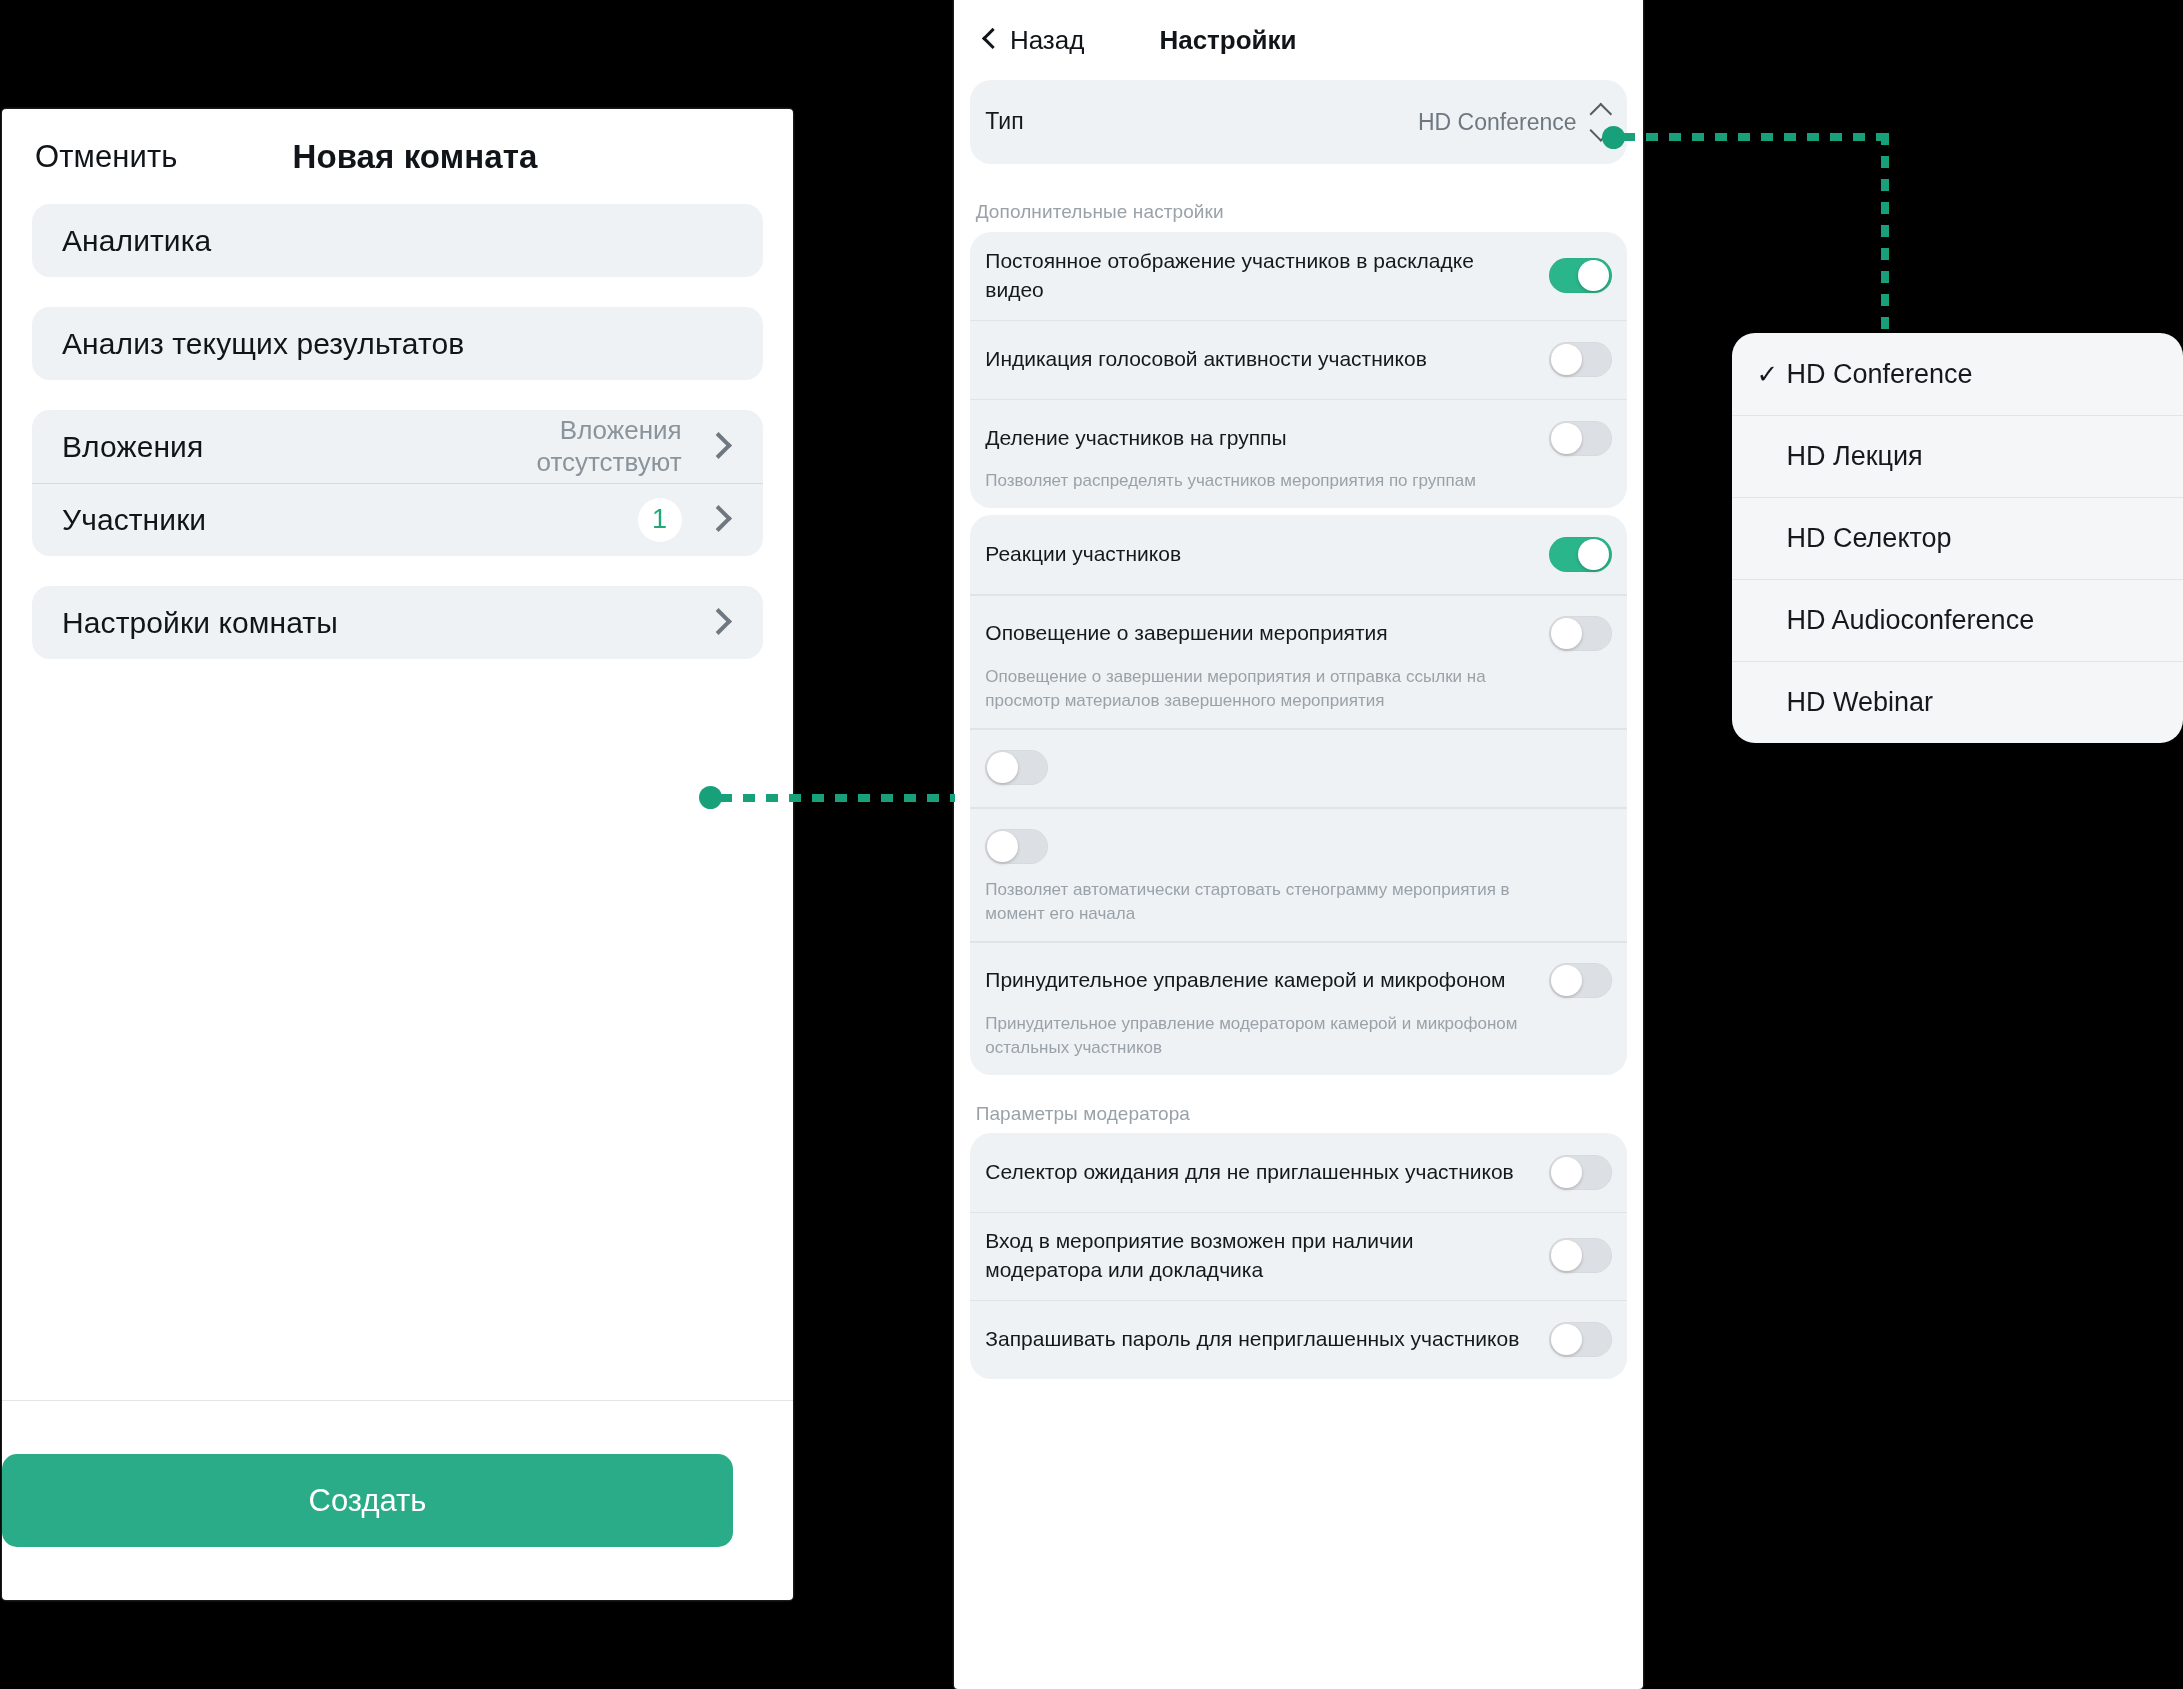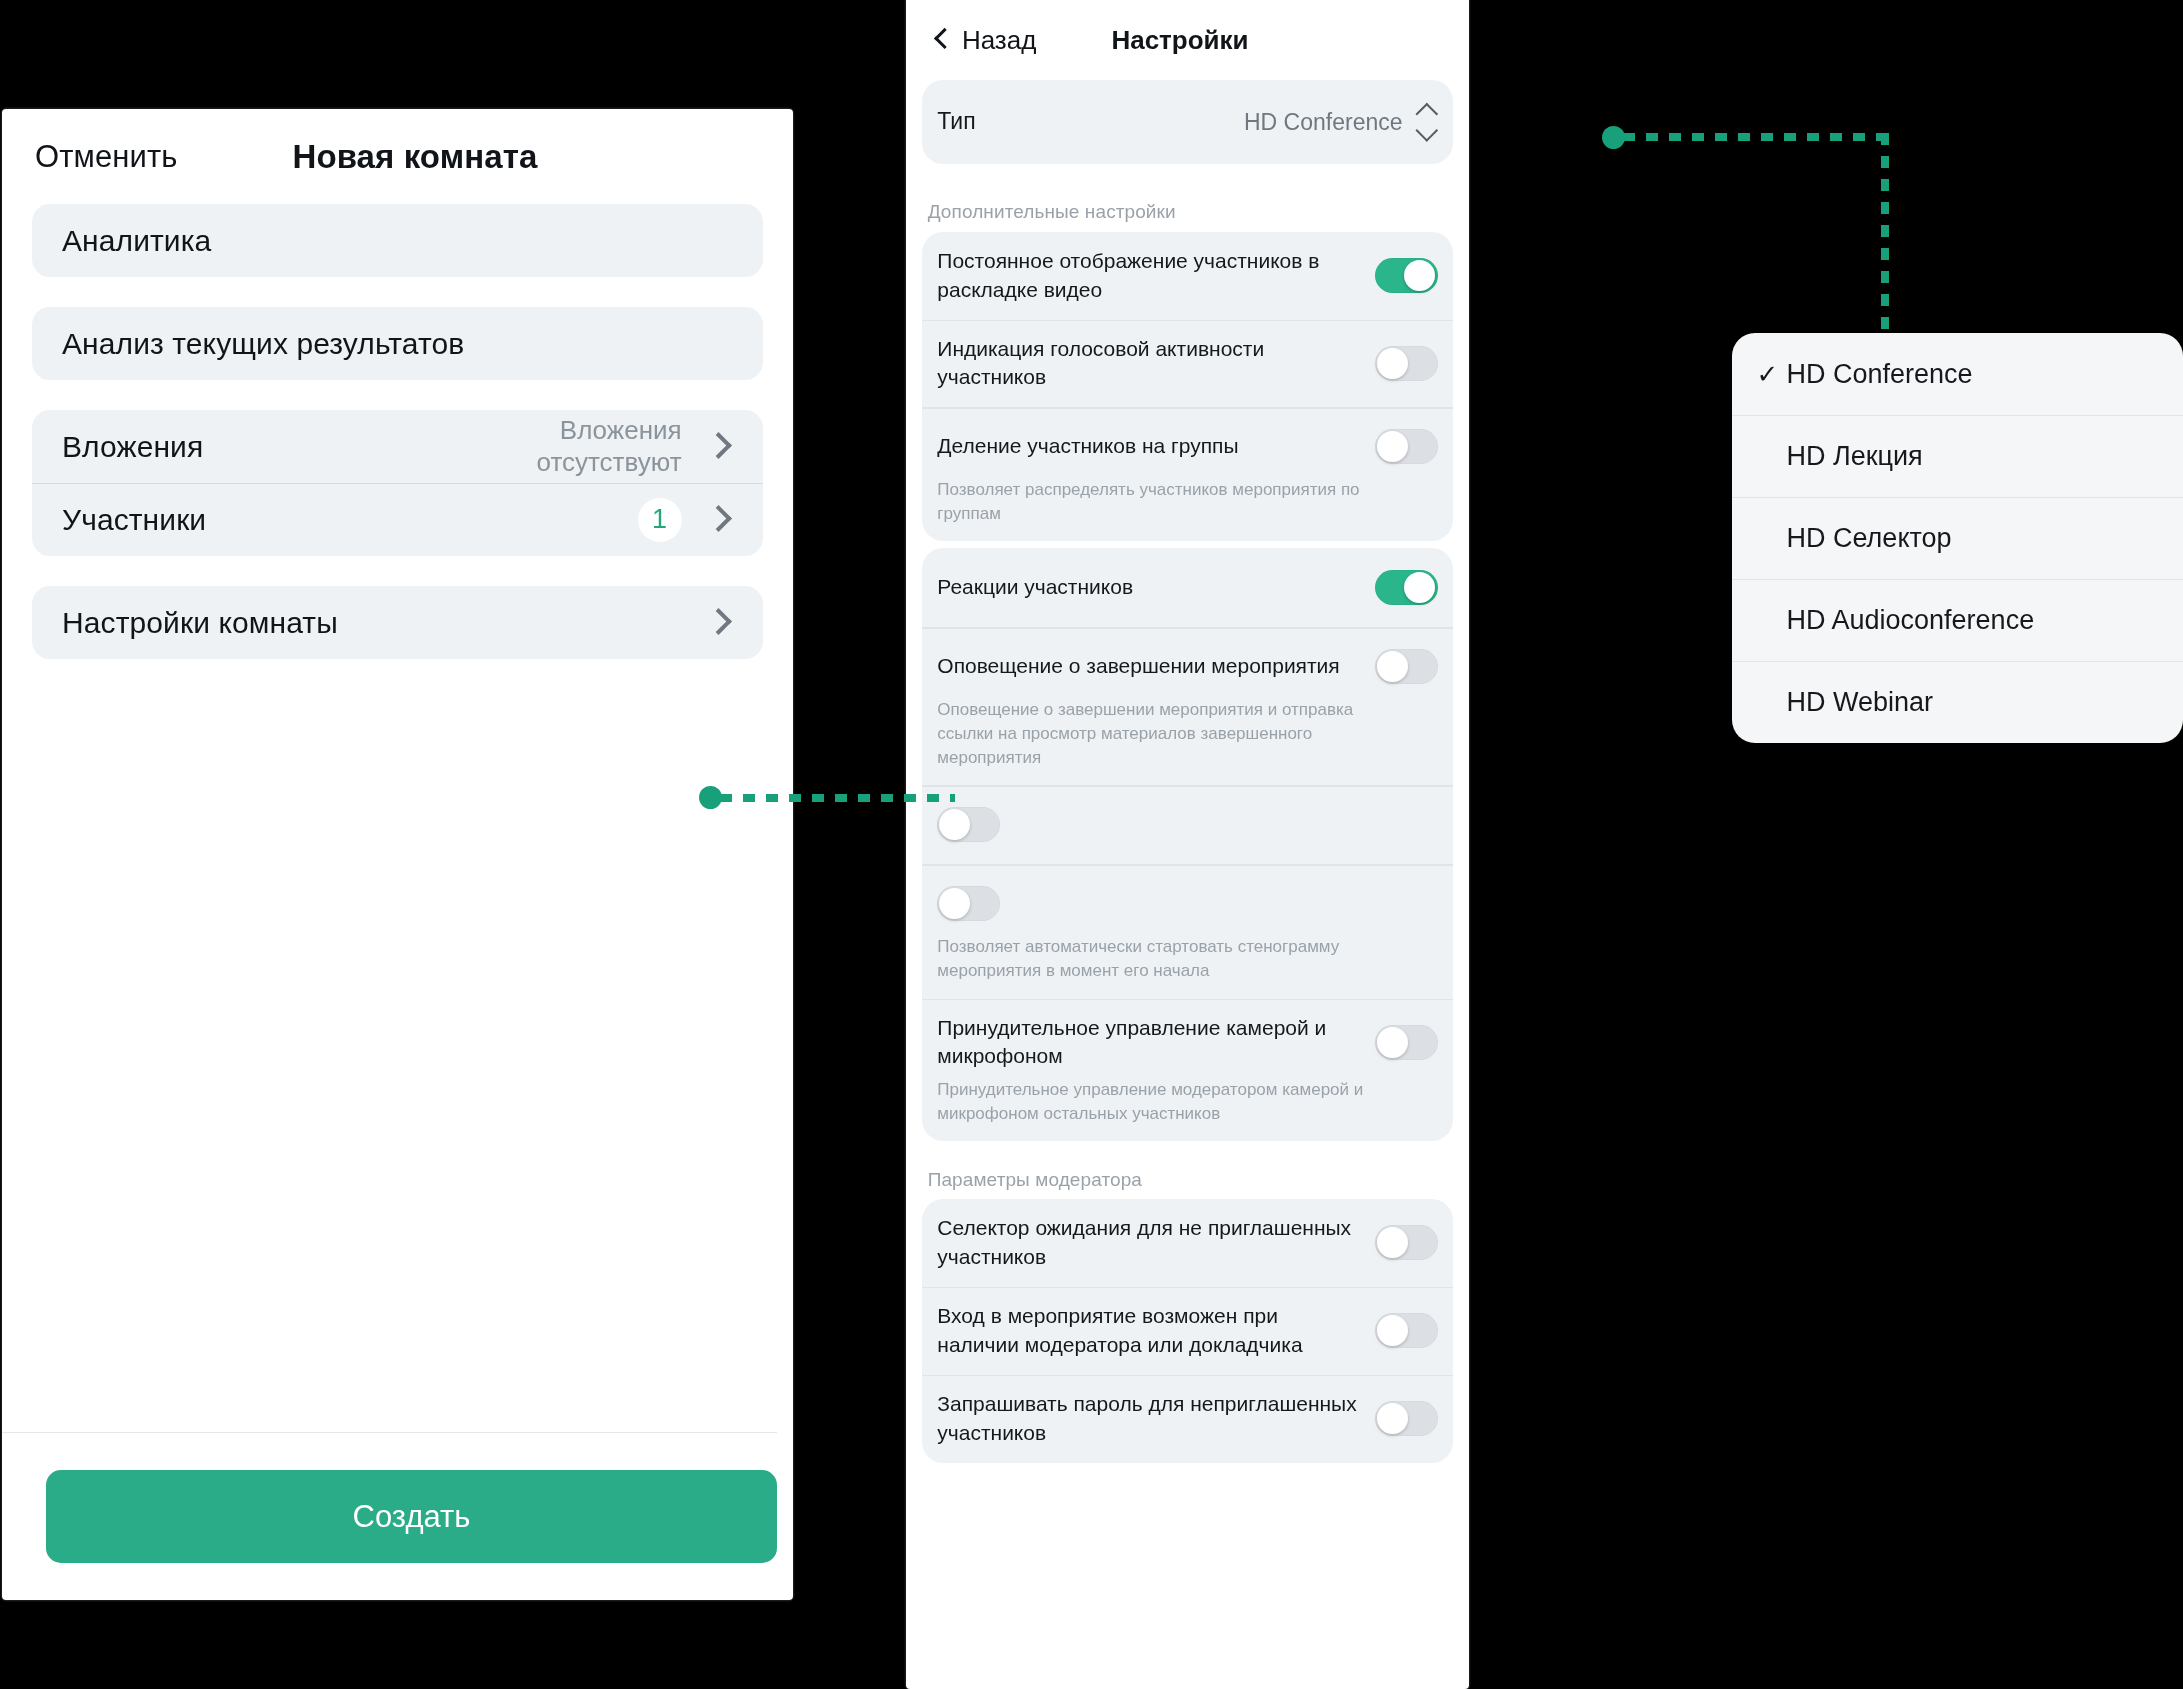--- a/index.html
+++ b/index.html
@@ -68,37 +68,37 @@
     transform: rotate(45deg);
   }
   .badge {
     width: 44px; height: 44px; border-radius: 50%;
     background: #ffffff; color: #20a87c;
     display: flex; align-items: center; justify-content: center;
     font-size: 27px; font-weight: 500; flex: none;
   }
 
   .l-footer {
-    position: absolute; left: 0; right: 16px; bottom: 0;
-    height: 168px;
+    position: absolute; left: 0; right: 0; bottom: 0;
+    height: 200px;
     border-top: 1.4px solid #e3e7ea;
-    display: flex; align-items: center; justify-content: flex-end;
+    display: flex; align-items: center; justify-content: flex-start;
   }
   .primary-btn {
     width: 731px; height: 93px;
     background: #2aac88;
     border-radius: 15px; border: none;
     color: #ffffff; font-size: 31px;
     font-family: "Liberation Sans", sans-serif;
     display: flex; align-items: center; justify-content: center;
     cursor: pointer;
   }
 
   
-  #settings-panel { left: 906px; top: 0px; width: 563px; height: 1689px; border-radius: 0 0 4.1px 4.1px; overflow: hidden; }
+  #settings-panel { left: 954px; top: 0px; width: 689px; height: 1689px; border-radius: 0 0 4.1px 4.1px; overflow: hidden; }
 
   .s-header {
     display: flex; align-items: center;
     height: 80px; padding: 0 26px;
   }
   .back-chev { width: 20.4px; height: 23px; position: relative; flex: none; }
   .back-chev::before {
     content:""; position:absolute; left:5.4px; top:2.7px;
     width: 12.2px; height: 12.2px;
     border-left: 3.4px solid #111418; border-bottom: 3.4px solid #111418;

